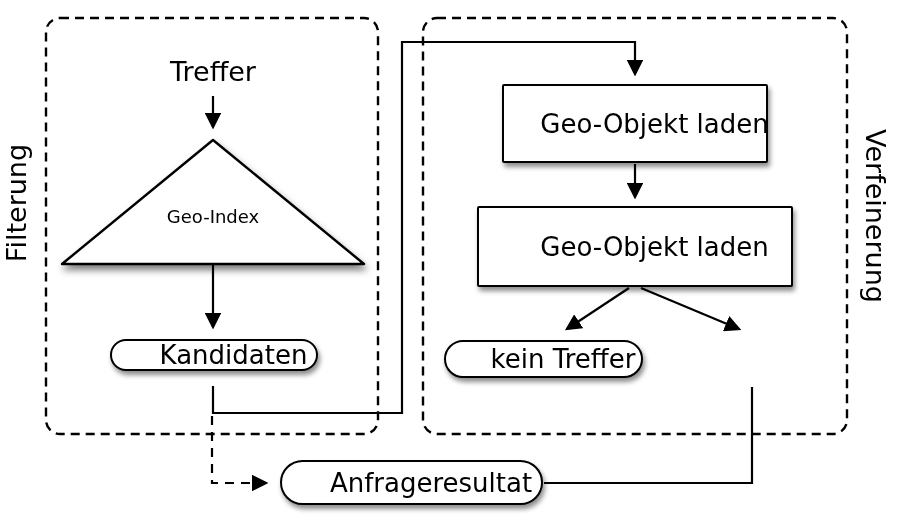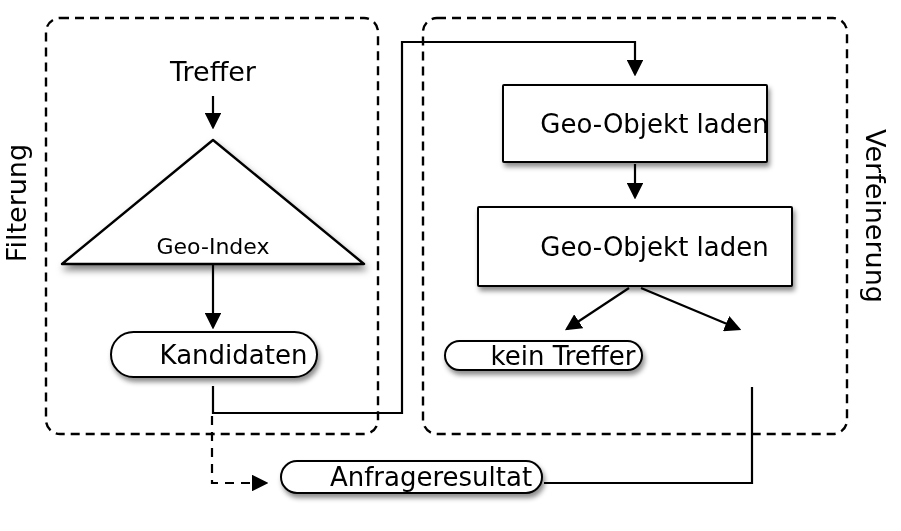--- a/index.html
+++ b/index.html
@@ -72,36 +72,36 @@
 
     <path d="M212,416 L212,483 L266,483" fill="none" stroke="#000" stroke-width="2.2" stroke-dasharray="9 7" marker-end="url(#arrow)"></path>
   </svg>
 
   <div class="free-label rot-ccw" style="left:-59px;top:188px;width:154px;height:30px;">Filterung</div>
 
   <div class="free-label rot-cw" style="left:774px;top:201px;width:200px;height:30px;">Verfeinerung</div>
 
   <div class="free-label" style="left:113px;top:58px;width:200px;">Treffer</div>
 
-  <div class="free-label" style="left:113px;top:208px;width:200px;font-size:22px;margin-top:28px;">Geo-Index</div>
+  <div class="free-label" style="left:113px;top:208px;width:200px;font-size:18px;">Geo-Index</div>
 
-  <div class="node pill" style="left:110px;top:331px;width:208px;height:47px;">
+  <div class="node pill" style="left:110px;top:339px;width:208px;height:32px;">
     <span>Kandidaten</span>
   </div>
 
   <div class="node rect-node" style="left:502px;top:84px;width:266px;height:79px;">
     <span>Geo-Objekt laden</span>
   </div>
 
   <div class="node rect-node" style="left:477px;top:206px;width:316px;height:81px;">
     <span>Geo-Objekt laden</span>
   </div>
 
-  <div class="node pill" style="left:444px;top:340px;width:199px;height:31px;">
+  <div class="node pill" style="left:444px;top:340px;width:199px;height:38px;">
     <span>kein Treffer</span>
   </div>
 
 
-  <div class="node pill" style="left:280px;top:460px;width:263px;height:34px;">
+  <div class="node pill" style="left:280px;top:460px;width:263px;height:45px;">
     <span>Anfrageresultat</span>
   </div>
 
 </div>
 
 </body></html>

